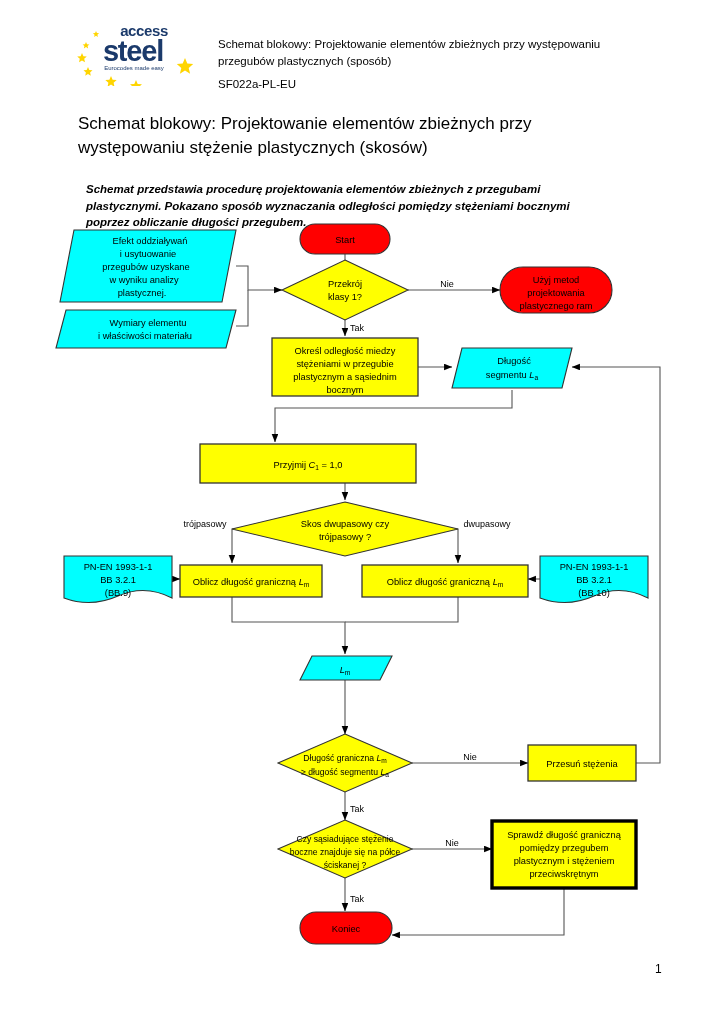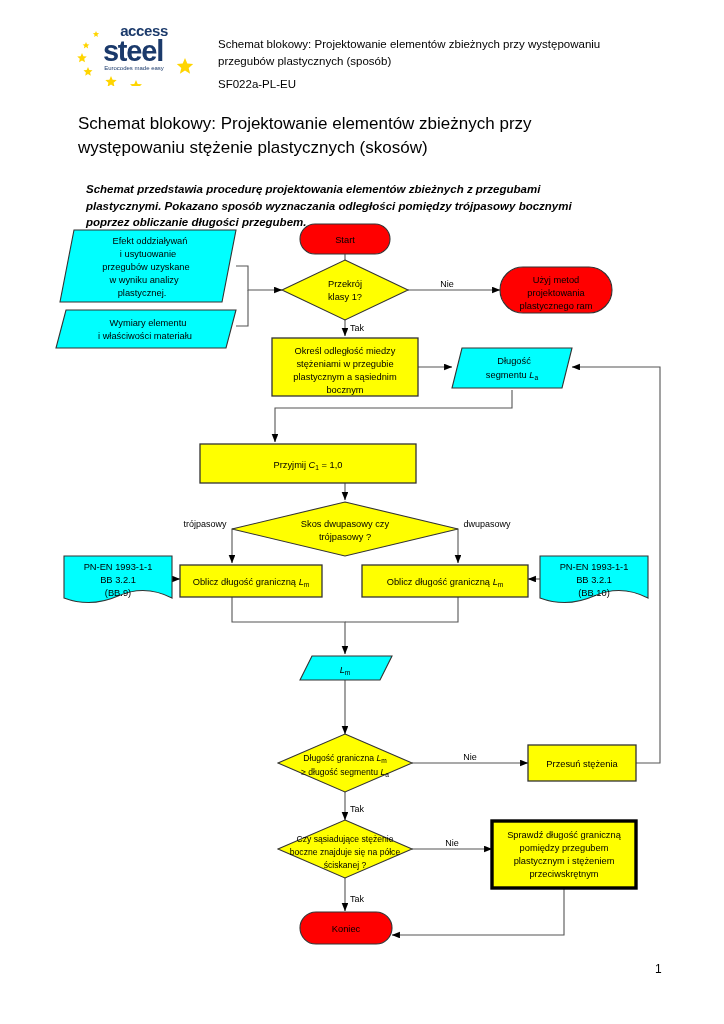--- a/index.html
+++ b/index.html
@@ -62,21 +62,21 @@
     <div class="hdr-code">SF022a-PL-EU</div>
   </div>
 
   <div class="doc-title">
     <div>Schemat blokowy: Projektowanie elementów zbieżnych przy</div>
     <div>występowaniu stężenie plastycznych (skosów)</div>
   </div>
 
   <div class="intro">
     <div>Schemat przedstawia procedurę projektowania elementów zbieżnych z przegubami</div>
-    <div>plastycznymi. Pokazano sposób wyznaczania odległości pomiędzy trójpasowy bocznymi</div>
+    <div>plastycznymi. Pokazano sposób wyznaczania odległości pomiędzy stężeniami bocznymi</div>
     <div>poprzez obliczanie długości przegubem.</div>
   </div>
 
   <div id="flow">
   <svg width="724" height="745" viewBox="0 0 724 745">
     <defs>
       <marker id="ah" markerWidth="9" markerHeight="9" refX="7.2" refY="3" orient="auto">
         <path d="M0,0 L7.4,3 L0,6 z" fill="#000"></path>
       </marker>
     </defs>

